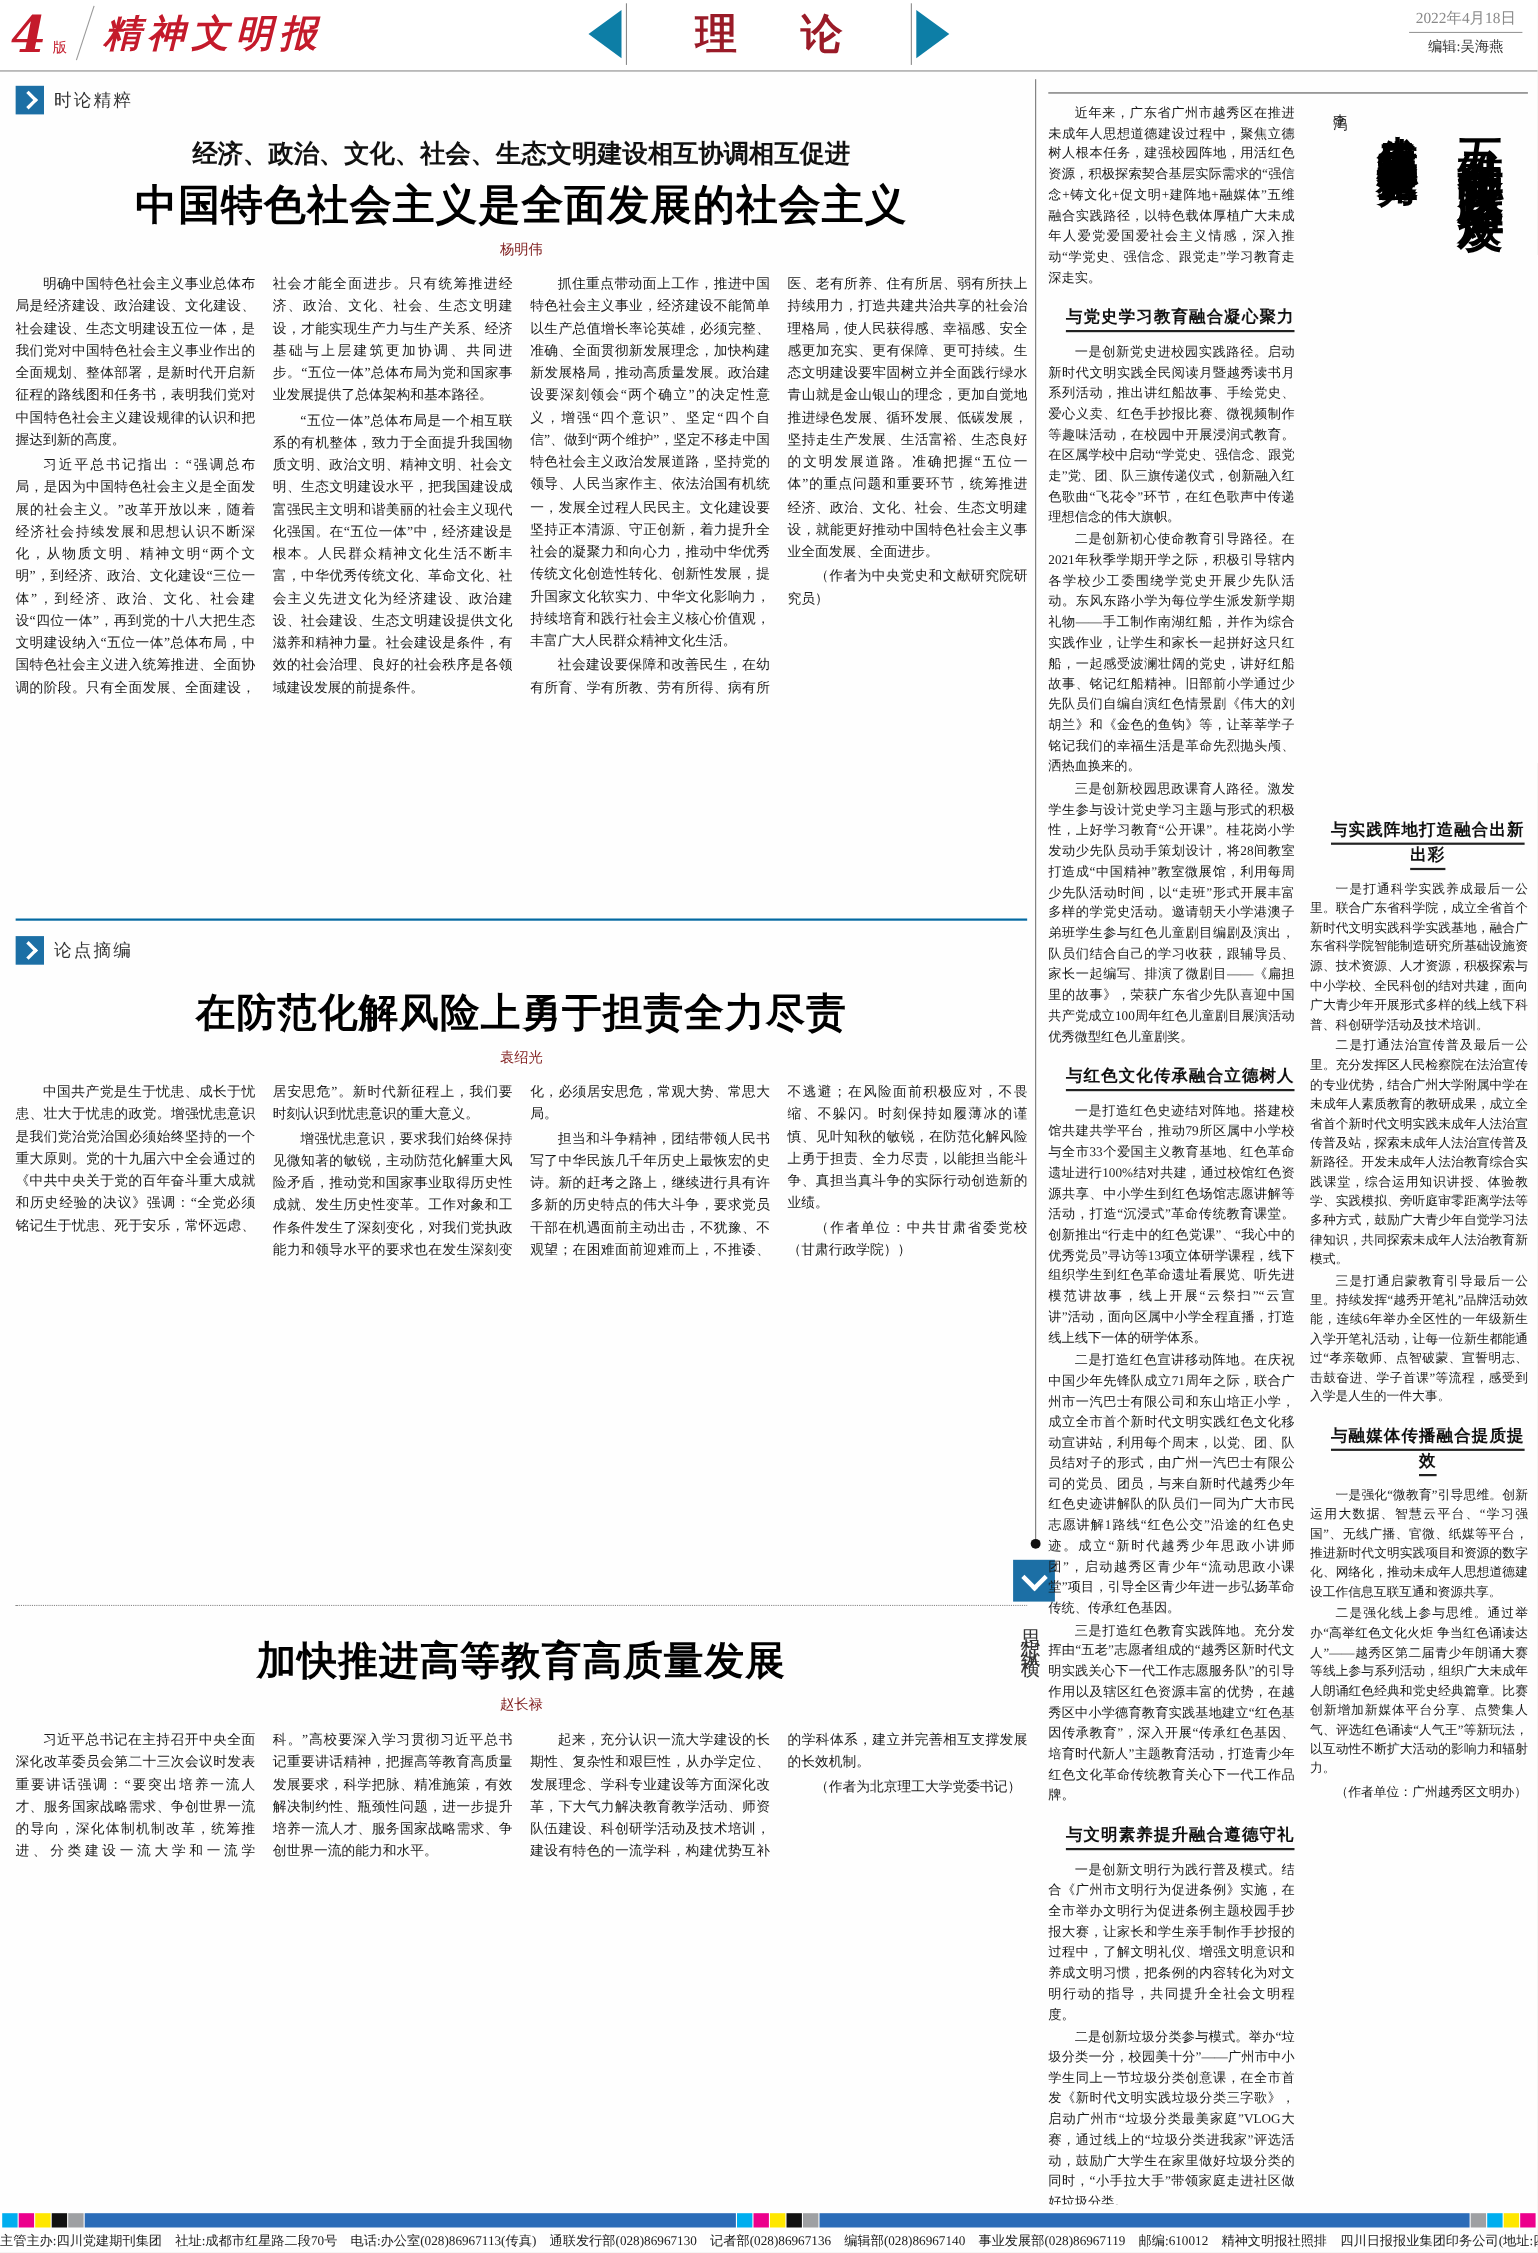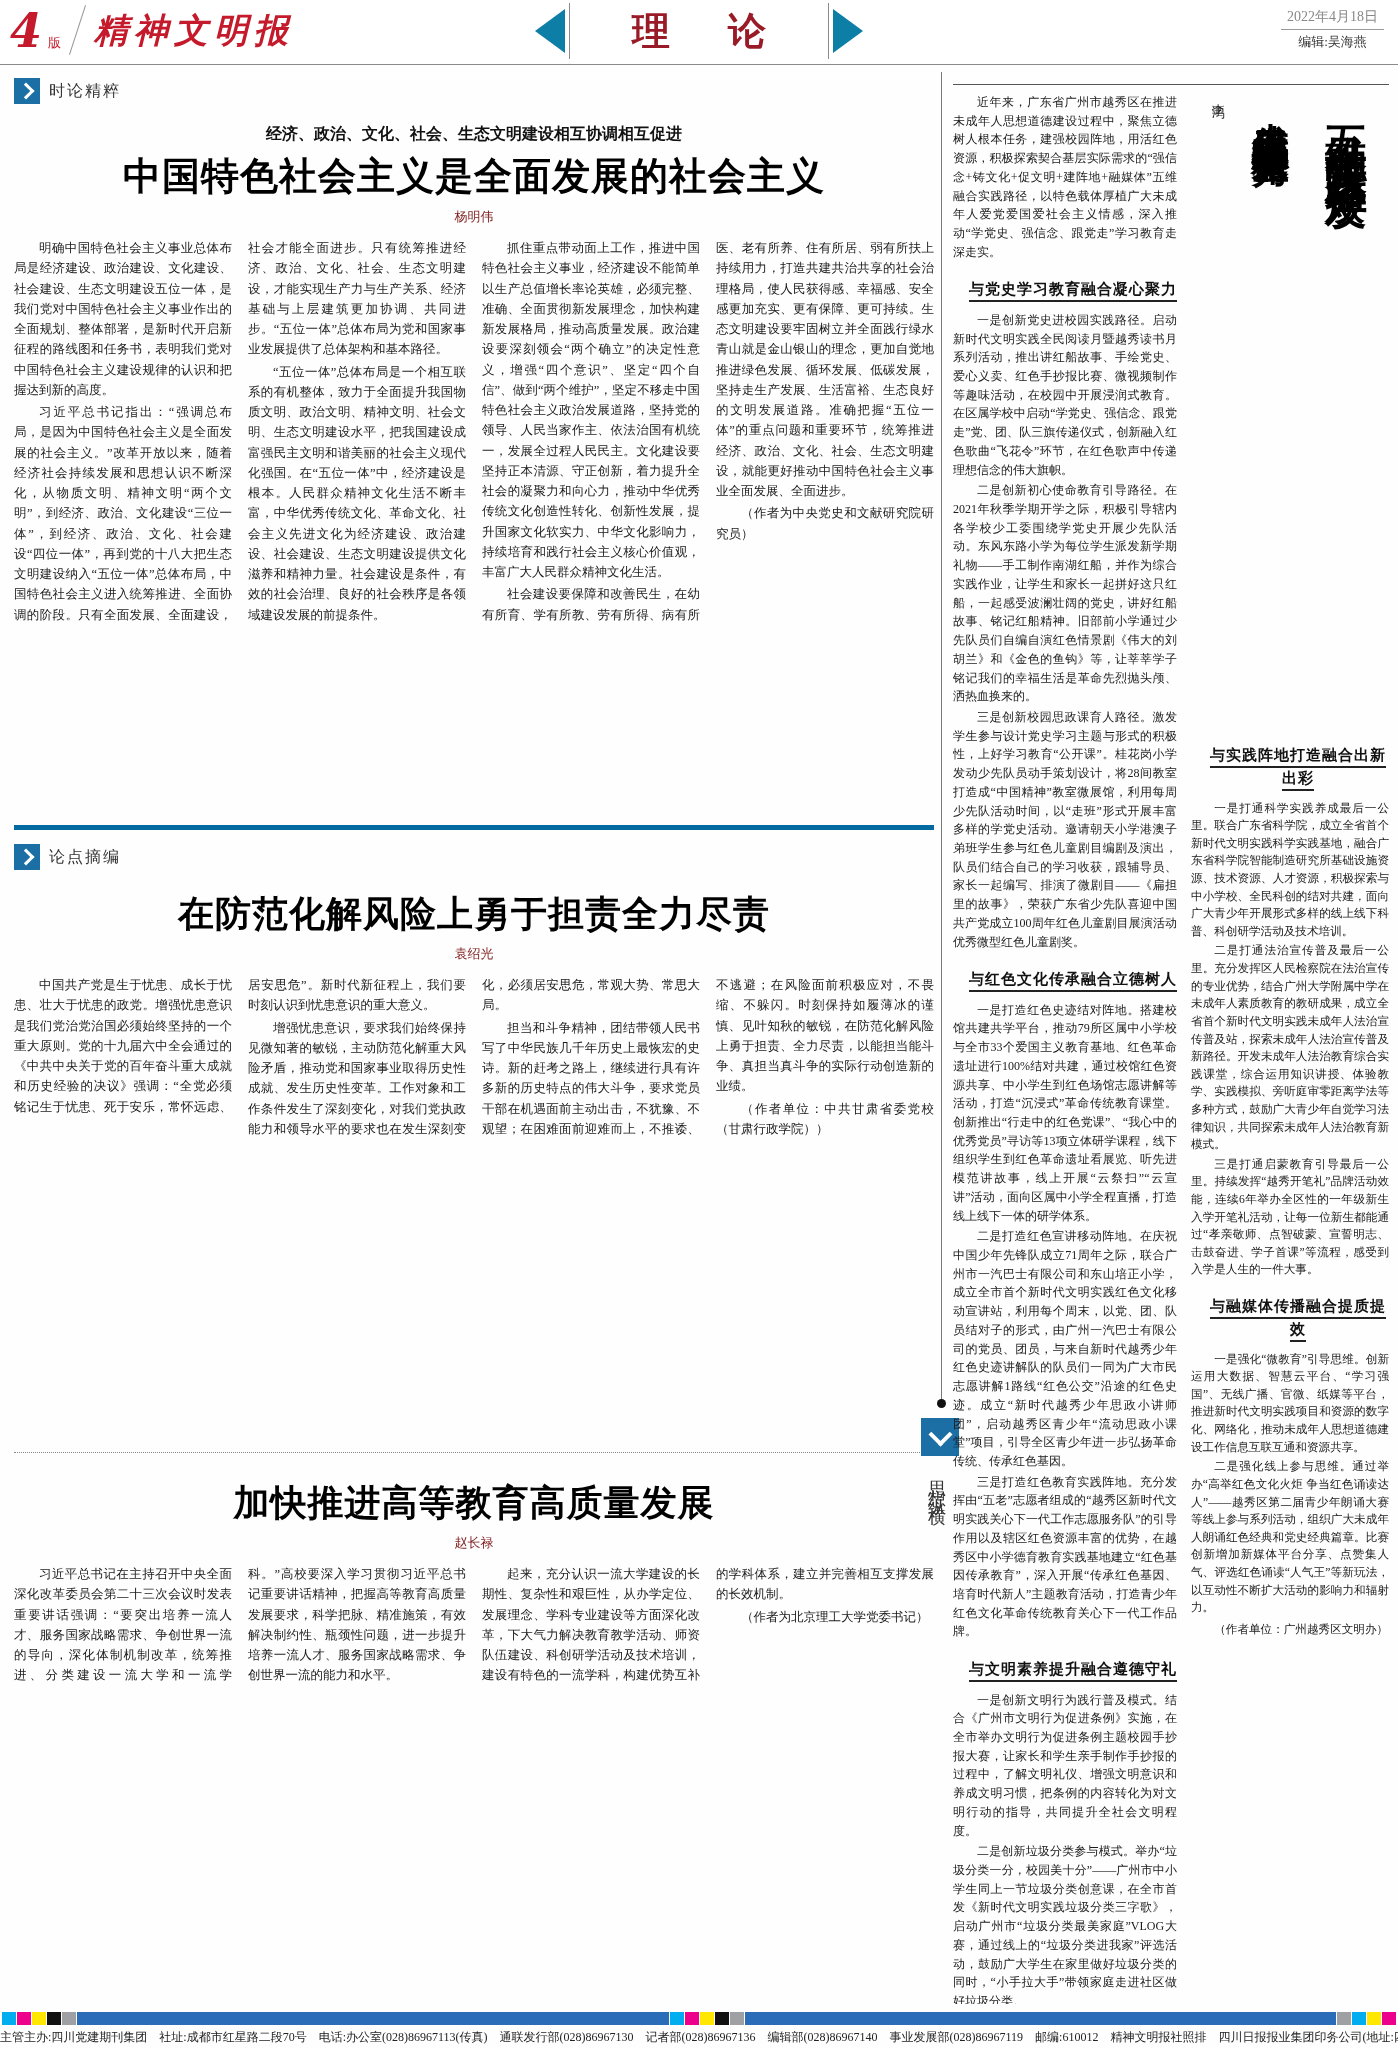--- a/index.html
+++ b/index.html
@@ -21,32 +21,32 @@
   .head-right{position:absolute;right:14px;top:8px;text-align:center;}
   .head-date{font-size:14px;color:#888;padding:0 6px 3px 6px;border-bottom:1px solid #999;}
   .head-editor{font-size:13px;color:#333;padding-top:3px;}
   
   .marker{display:flex;align-items:center;gap:9px;margin:6px 0 20px 0;}
   .marker-box{width:26px;height:26px;background:#1c6fa5;display:flex;align-items:center;justify-content:center;}
   .chev-right{display:inline-block;width:9px;height:9px;border:solid #fff;border-width:0 3px 3px 0;transform:rotate(-45deg);margin-right:3px;}
   .marker-label{font-family:"Liberation Sans", sans-serif;font-size:16px;color:#333;letter-spacing:2px;}
   
   .left-block{position:absolute;left:14px;top:72px;width:920px;height:1930px;overflow:hidden;}
-  .kicker{text-align:center;font-family:"Liberation Sans", sans-serif;font-weight:bold;font-size:16px;color:#111;margin:2px 0 6px 0;}
+  .kicker{text-align:center;font-family:"Liberation Sans", sans-serif;font-weight:bold;font-size:23px;color:#111;margin:2px 0 6px 0;}
   .title-xl{text-align:center;font-family:"Liberation Sans", sans-serif;font-weight:bold;font-size:38px;color:#000;margin:2px 0 6px 0;letter-spacing:1px;}
   .title-lg{text-align:center;font-family:"Liberation Sans", sans-serif;font-weight:bold;font-size:36px;color:#000;margin:4px 0 4px 0;letter-spacing:1px;}
   .byline{text-align:center;font-size:13px;color:#7f1d1d;margin:6px 0 12px 0;}
   .art-body{column-gap:16px;text-align:justify;font-size:12.5px;line-height:1.62;overflow:hidden;}
   .cols4{column-count:4;}
   .body-a1{height:575px;}
   .body-a2{height:465px;}
   .body-a3{height:445px;}
   .para{margin:0 0 2px 0;text-indent:2em;}
   .note{margin:2px 0 0 0;text-indent:2em;}
-  .art2-wrap{border-top:5px solid #0369a1;margin-top:12px;padding-top:8px;}
+  .art2-wrap{border-top:2px solid #0369a1;margin-top:12px;padding-top:8px;}
   .art3-wrap{border-top:1px dotted #888;margin-top:12px;padding-top:22px;}
   
   .v-divider{position:absolute;left:941px;top:72px;height:1332px;width:1px;background:#777;}
   .v-divider::after{content:'';position:absolute;bottom:-4px;left:-4px;width:9px;height:9px;border-radius:50%;background:#111;}
   .sx-icon{position:absolute;left:921px;top:1418px;width:38px;height:38px;background:#1c6fa5;display:flex;align-items:center;justify-content:center;}
   .chev-down{display:inline-block;width:13px;height:13px;border:solid #fff;border-width:0 4px 4px 0;transform:rotate(45deg);margin-top:-5px;}
   .sx-label{position:absolute;left:925px;top:1466px;writing-mode:vertical-rl;font-family:"Liberation Sans", sans-serif;
             font-size:18px;color:#333;letter-spacing:9px;}
   
   .right-block{position:absolute;left:953px;top:84px;width:436px;height:1920px;border-top:1px solid #555;

